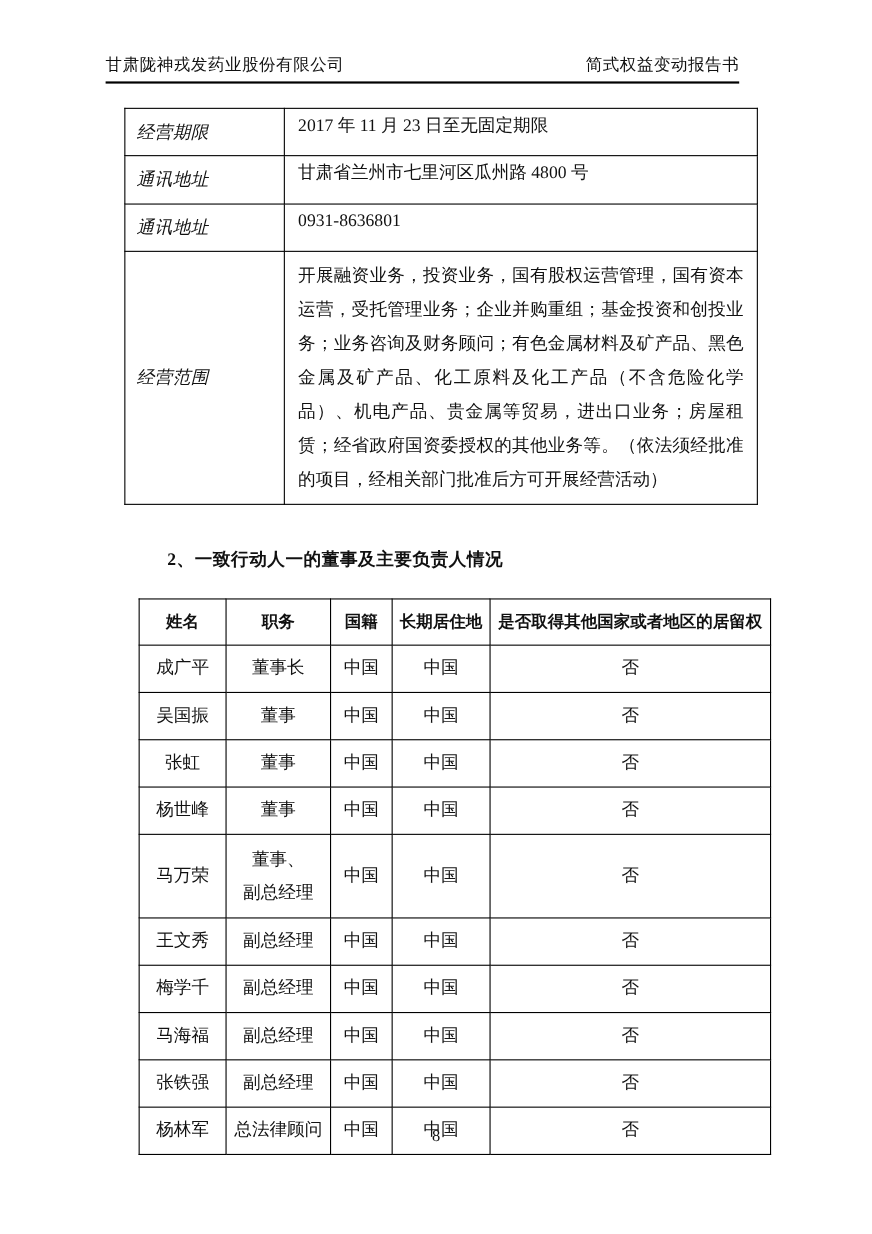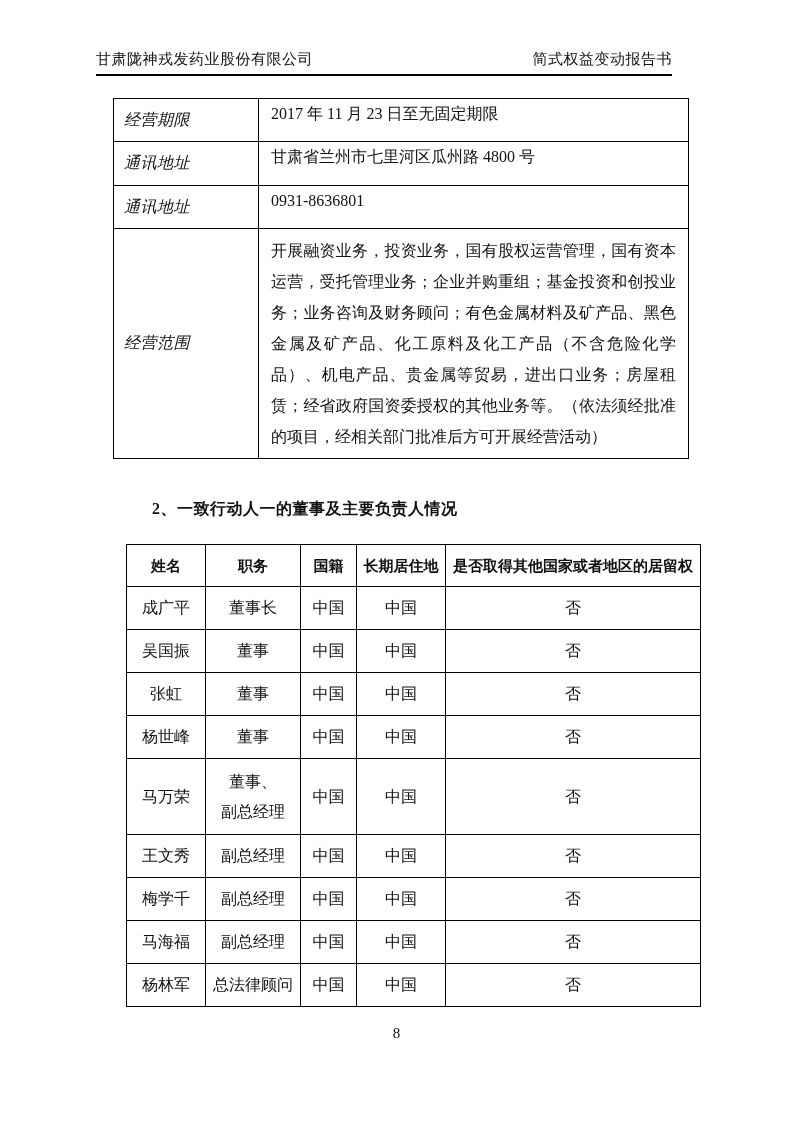--- a/index.html
+++ b/index.html
@@ -154,20 +154,27 @@
         <td>否</td>
       </tr>
       <tr>
         <td>马海福</td>
         <td>副总经理</td>
         <td>中国</td>
         <td>中国</td>
         <td>否</td>
       </tr>
       <tr>
+        <td>张铁强</td>
+        <td>副总经理</td>
+        <td>中国</td>
+        <td>中国</td>
+        <td>否</td>
+      </tr>
+      <tr>
         <td>杨林军</td>
         <td>总法律顾问</td>
         <td>中国</td>
         <td>中国</td>
         <td>否</td>
       </tr>
     </tbody>
   </table>
 
   <div class="page-number">8</div>

